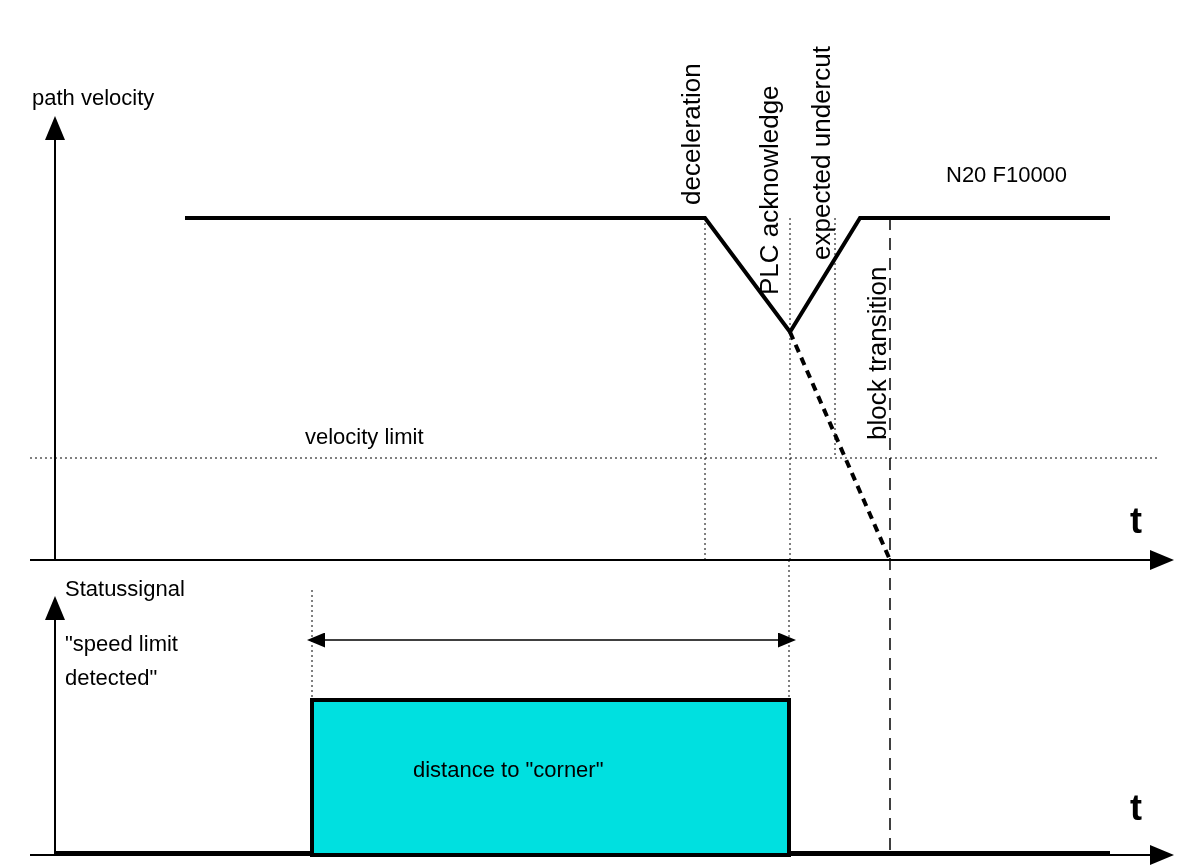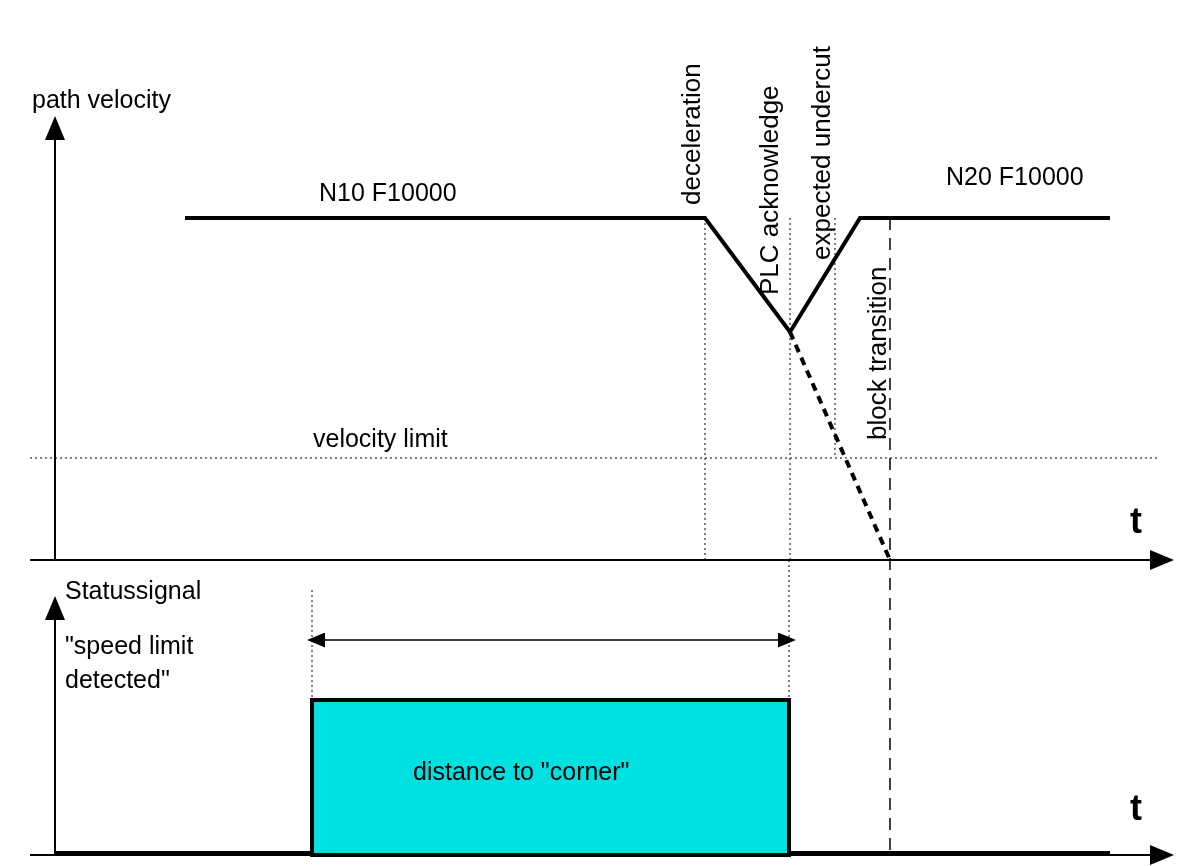--- a/index.html
+++ b/index.html
@@ -11,21 +11,21 @@
       height: 866px;
       position: relative;
     }
     .container {
       position: relative;
       width: 1188px;
       height: 866px;
     }
     .label {
       position: absolute;
-      font-size: 25px;
+      font-size: 22px;
       color: black;
     }
     .vertical-label {
       position: absolute;
       font-size: 26px;
       color: black;
       writing-mode: vertical-rl;
       transform: rotate(180deg);
     }
     .axis-label {
@@ -83,24 +83,23 @@
 
     <line x1="312" y1="590" x2="312" y2="700" stroke="black" stroke-width="1" stroke-dasharray="2,3"></line>
     <line x1="789" y1="560" x2="789" y2="700" stroke="black" stroke-width="1" stroke-dasharray="2,3"></line>
 
     <line x1="325" y1="640" x2="778" y2="640" stroke="black" stroke-width="1.5" marker-start="url(#arrowhead-left)" marker-end="url(#arrowhead)"></line>
   </svg>
 
   <div class="label" style="left:32px; top:85px;">path velocity</div>
   <div class="axis-label" style="left:1130px; top:500px;">t</div>
 
-  <div class="label" style="left:319px; top:178px;">N10 F10000</div>
   <div class="label" style="left:946px; top:162px;">N20 F10000</div>
 
-  <div class="label" style="left:313px; top:424px;">velocity limit</div>
+  <div class="label" style="left:305px; top:424px;">velocity limit</div>
 
   <div class="vertical-label" style="left:676px; top:30px; height:175px;">deceleration</div>
   <div class="vertical-label" style="left:754px; top:10px; height:285px;">PLC acknowledge</div>
   <div class="vertical-label" style="left:806px; top:10px; height:250px;">expected undercut</div>
   <div class="vertical-label" style="left:862px; top:225px; height:215px;">block transition</div>
 
   <div class="label" style="left:65px; top:576px;">Statussignal</div>
   <div class="label" style="left:65px; top:631px;">"speed limit</div>
   <div class="label" style="left:65px; top:665px;">detected"</div>
 

